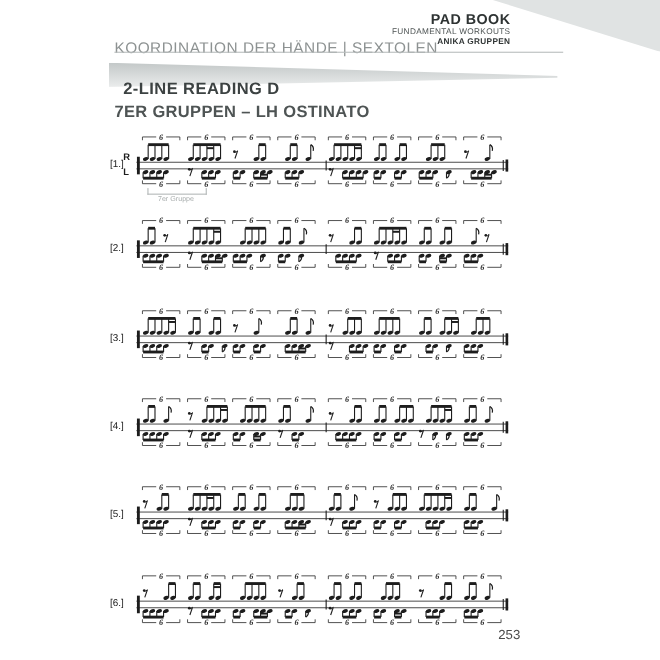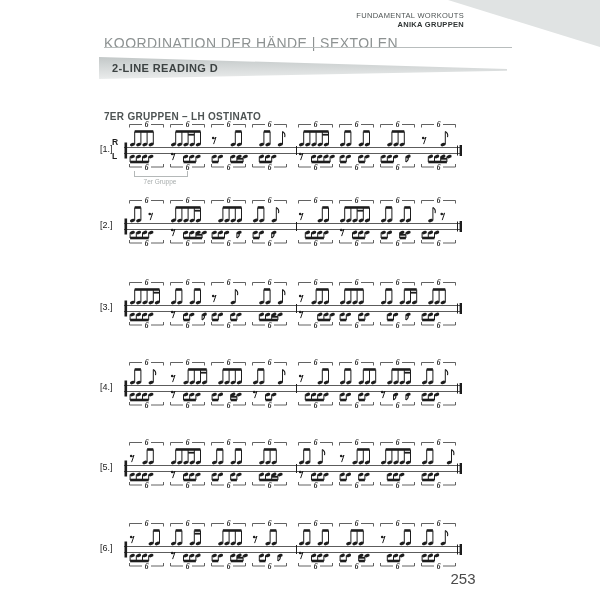--- a/index.html
+++ b/index.html
@@ -22,43 +22,44 @@
   .brand-title{font-size:13px;font-weight:bold;color:#2e3333;letter-spacing:.4px;}
   .brand-sub{font-size:7.5px;color:#4e5454;margin-top:1px;letter-spacing:.3px;text-align:right;}
   .brand-author{font-size:7.5px;font-weight:bold;color:#303535;margin-top:1px;letter-spacing:.3px;}
   .header-rule{left:104px;top:47px;width:408px;height:1px;background:#b8bdbd;}
   .section-banner{
     left:99px;top:57px;width:408px;height:22px;
     clip-path:polygon(0 0,100% 55%,100% 62%,0 100%);
     background:linear-gradient(to bottom,#c3c8c8,#eaecec);
   }
   .section-title{
-    left:112px;top:62px;font-size:11px;font-weight:bold;color:#3c4242;
+    left:112px;top:72px;font-size:15px;font-weight:bold;color:#3c4242;
     letter-spacing:.4px;white-space:nowrap;
   }
   .exercise-title{
-    left:104px;top:93px;font-size:10px;font-weight:bold;color:#4e5454;
-    letter-spacing:.3px;white-space:nowrap;margin-top:18px;
+    left:104px;top:93px;font-size:15px;font-weight:bold;color:#4e5454;
+    letter-spacing:.3px;white-space:nowrap;
   }
   .sys-label{font-size:9px;color:#222;white-space:nowrap;}
   .hand-label{font-size:8.5px;font-weight:bold;color:#1d1d1d;}
   .grp-bracket{border-left:1px solid #b4b8b8;border-right:1px solid #b4b8b8;
     border-bottom:1px solid #b4b8b8;}
   .grp-text{font-size:6.5px;color:#a8adad;text-align:center;white-space:nowrap;}
   .page-number{left:446px;top:570px;width:34px;text-align:center;
-    font-size:15px;color:#4a4a4a;}
+    font-size:12px;color:#4a4a4a;}
 </style>
 </head>
 <body>
 
 <div class="abs corner-tri"></div>
 
 <div class="abs breadcrumb">KOORDINATION DER HÄNDE | SEXTOLEN</div>
 
 <div class="abs brand">
+  <div class="brand-title">PAD BOOK</div>
   <div class="brand-sub">FUNDAMENTAL WORKOUTS</div>
   <div class="brand-author">ANIKA GRUPPEN</div>
 </div>
 
 <div class="abs header-rule"></div>
 
 <div class="abs section-banner"></div>
 <div class="abs section-title">2-LINE READING D</div>
 
 <div class="abs exercise-title">7ER GRUPPEN – LH OSTINATO</div>

